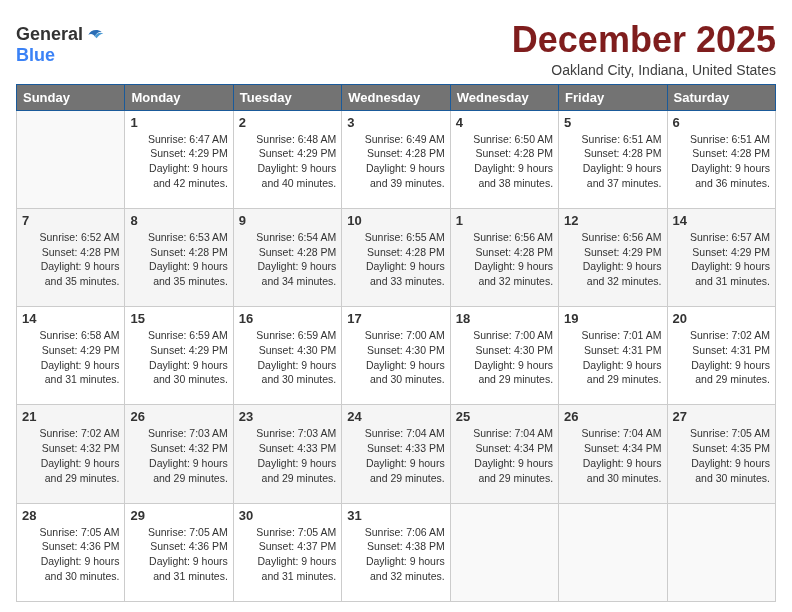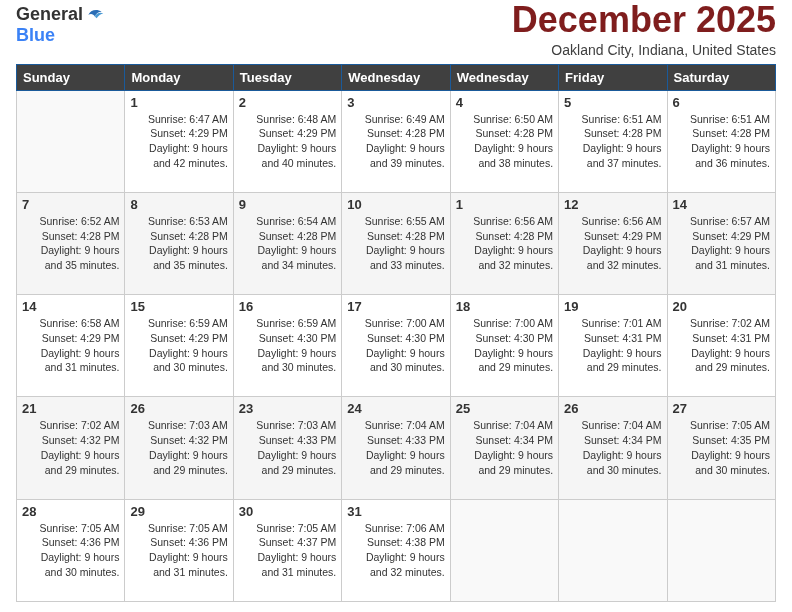--- a/index.html
+++ b/index.html
@@ -6,21 +6,21 @@
     body {
       font-family: Arial, sans-serif;
       background: #fff;
       width: 792px;
       height: 612px;
       overflow: hidden;
     }
     .container {
       width: 792px;
       height: 612px;
-      padding: 0 16px 10px 16px;
+      padding: 20px 16px 10px 16px;
       display: flex;
       flex-direction: column;
     }
     .header {
       display: flex;
       justify-content: space-between;
       align-items: flex-start;
       margin-bottom: 6px;
     }
     .logo {
@@ -61,21 +61,21 @@
       font-size: 14px;
       color: #404040;
       margin-top: 2px;
     }
     .calendar {
       width: 100%;
       border-collapse: collapse;
       flex: 1;
     }
     .calendar th {
-      background-color: #404040;
+      background-color: #737373;
       color: white;
       text-align: left;
       padding: 5px 6px;
       font-size: 13px;
       font-weight: bold;
       border: 1px solid #1a5a9a;
     }
     .calendar td {
       border: 1px solid #ccc;
       vertical-align: top;

